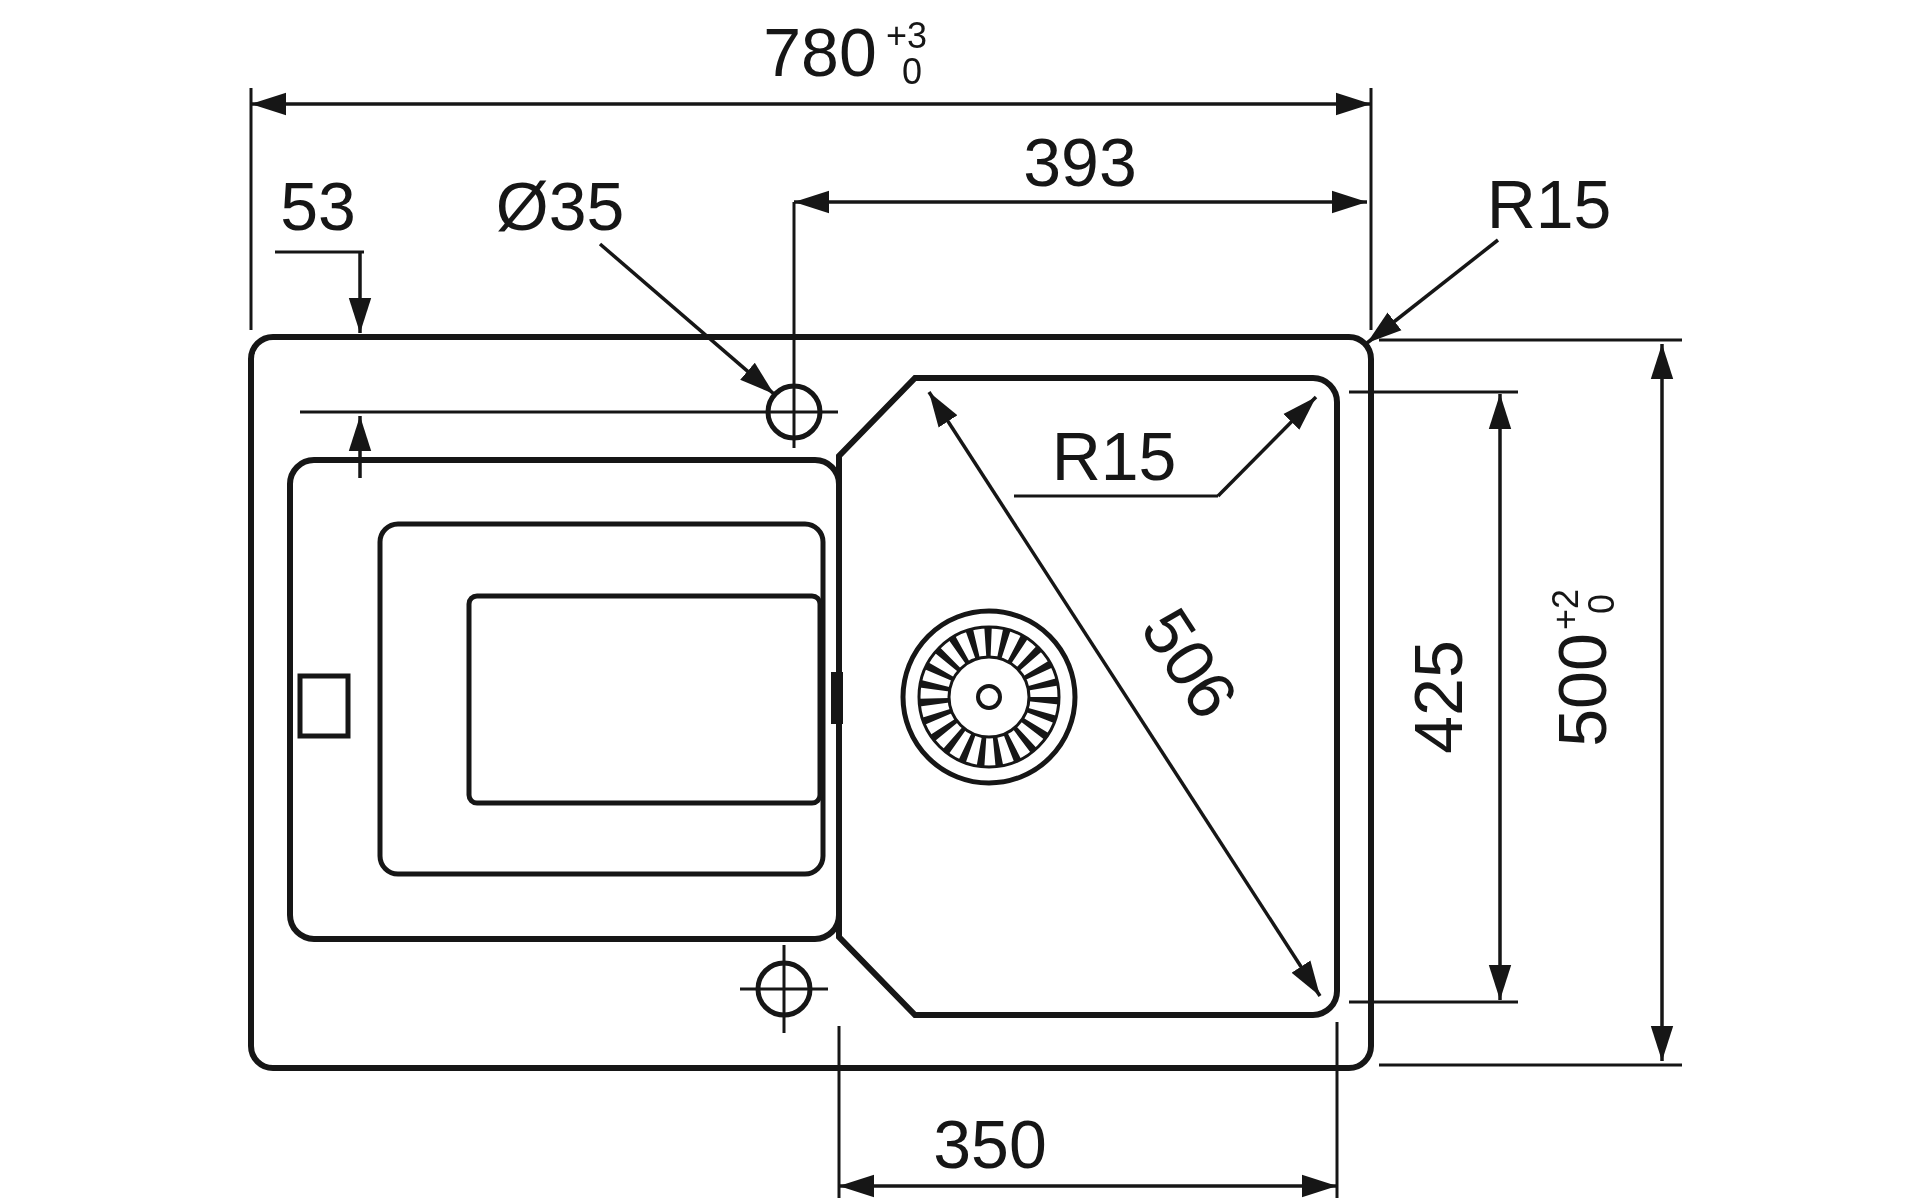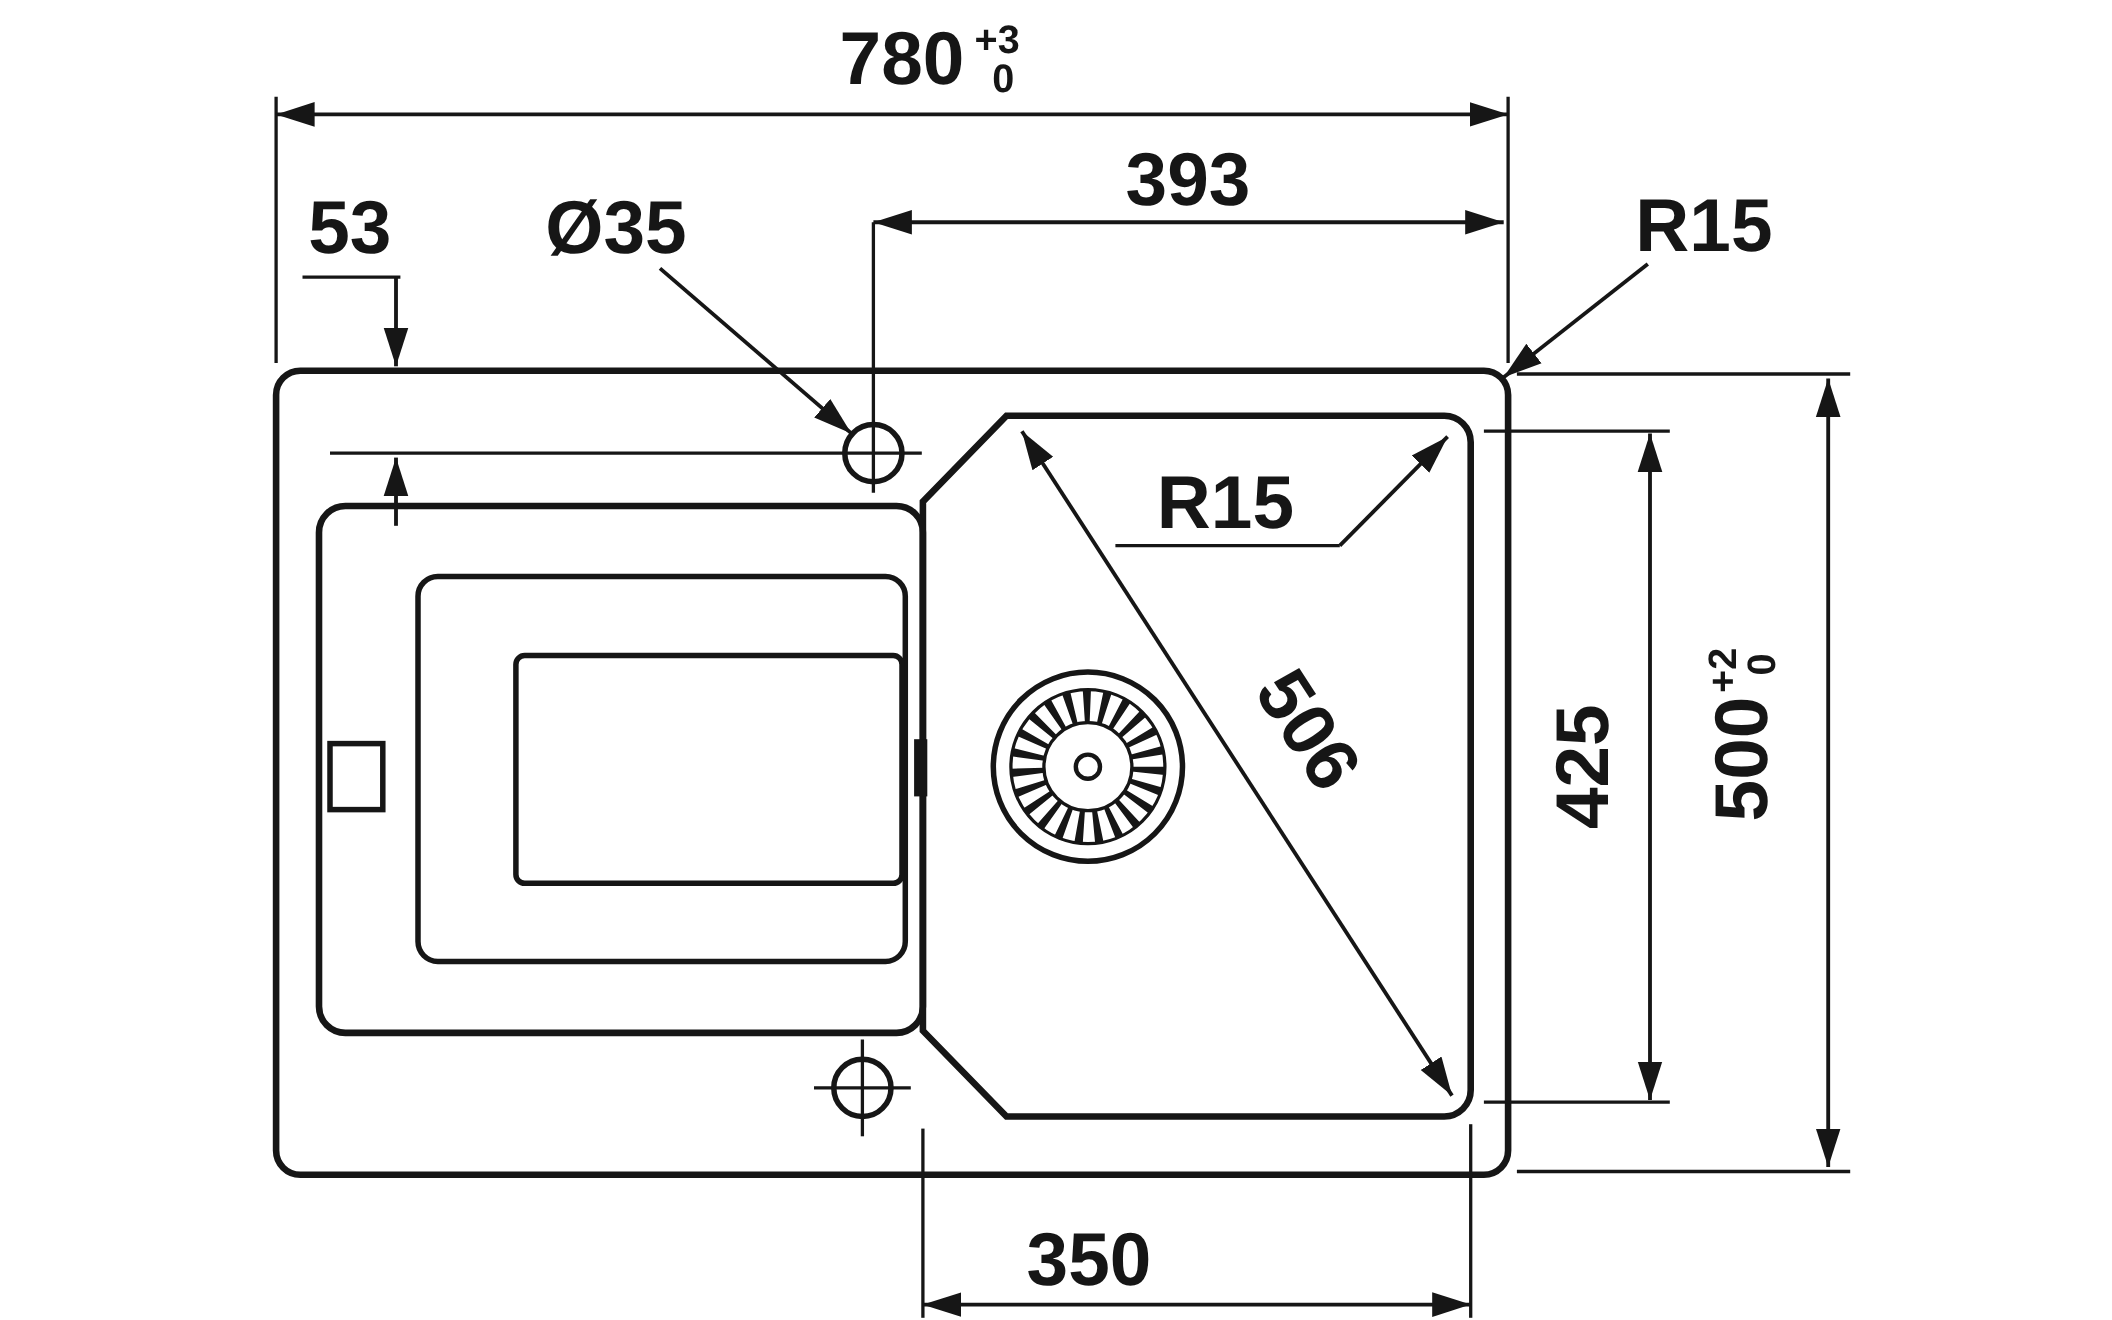--- a/index.html
+++ b/index.html
@@ -1,17 +1,17 @@
 <!DOCTYPE html>
 <html style="--ink: #161616; --bg: #ffffff;"><head>
 <meta charset="utf-8">
 <style>
   :root { --ink:#161616; --bg:#ffffff; }
   html, body { margin:0; padding:0; background:var(--bg); }
-  .stage { width:1874px; height:1200px; position:relative; background:var(--bg); overflow:hidden;font-weight:bold; }
+  .stage { width:1874px; height:1200px; position:relative; background:var(--bg); overflow:hidden; }
   svg { display:block; }
   text { font-family:"Liberation Sans", sans-serif; fill:var(--ink); }
   .t-main { font-size:68px; }
   .t-tol  { font-size:36px; }
   .outline     { fill:none; stroke:var(--ink); stroke-width:6; }
   .outline-mid { fill:none; stroke:var(--ink); stroke-width:5; }
   .dim  { fill:none; stroke:var(--ink); stroke-width:3.5; }
   .thin { fill:none; stroke:var(--ink); stroke-width:3; }
   .arrowhead { fill:var(--ink); }
   .ink-fill { fill:var(--ink); }

